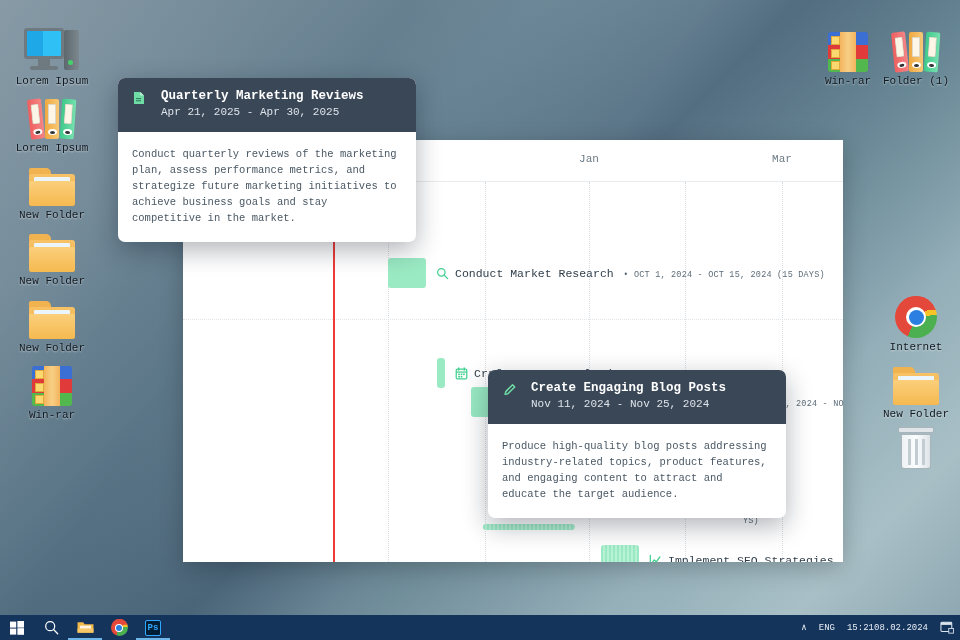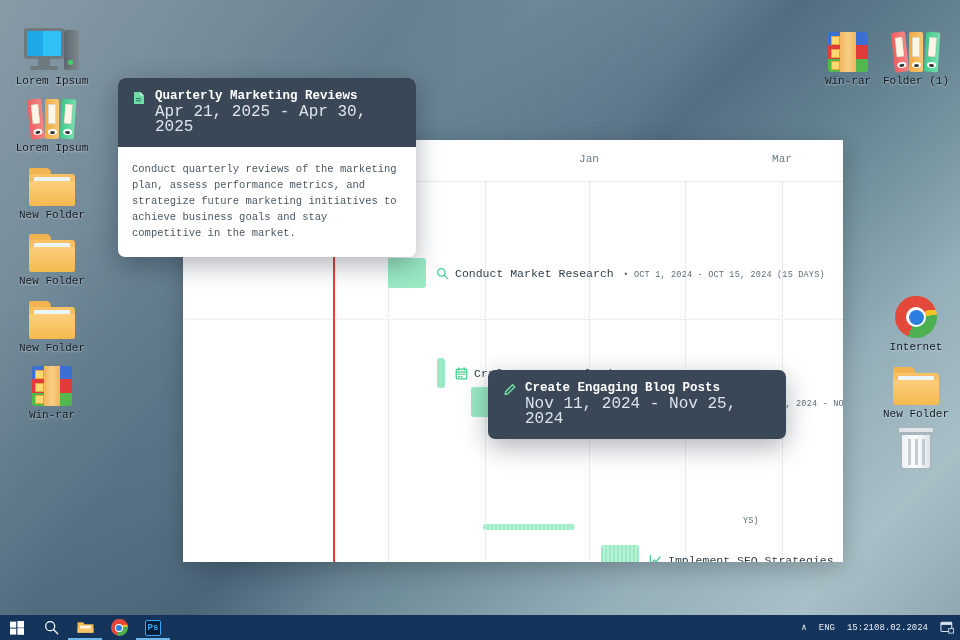--- a/index.html
+++ b/index.html
@@ -144,24 +144,24 @@
   .tk-ico { width: 16px; margin: 0 5px 0 8px; flex: none; display:flex; align-items:center; justify-content:center; }
   .tk-text { white-space: nowrap; }
   .tk-name { font-size: 11.5px; color: #2f3e4a; line-height: 13px; }
   .tk-dates { font-size: 8.5px; color: #5e6d79; letter-spacing: .2px; line-height: 11px; }
 
   
   .tooltip {
     position: absolute; z-index: 40; width: 298px; border-radius: 7px; overflow: hidden;
     box-shadow: 0 8px 26px rgba(10,20,35,.32); background: #fff;
   }
-  .tt-head { background: #3a4757; padding: 11px 14px 12px 14px; display: flex; gap: 9px; }
+  .tt-head { background: #3a4757; padding: 11px 14px 12px 14px; display: flex; gap: 15px; }
   .tt-ico { flex: none; width: 14px; display:flex; align-items:flex-start; justify-content:center; padding-top:2px; }
   .tt-title { color: #ffffff; font-size: 12.5px; font-weight: 700; line-height: 15px; }
-  .tt-sub { color: #dde3ea; font-size: 16px; line-height: 15px; margin-top: 1px; }
+  .tt-sub { color: #dde3ea; font-size: 11px; line-height: 15px; margin-top: 1px; }
   .tt-body { padding: 14px 14px 16px 14px; font-size: 10.5px; line-height: 16px; color: #4a5864; }
 
   #tt1 { left: 118px; top: 78px; }
   #tt2 { left: 488px; top: 370px; }
 </style>
 </head>
 <body>
 
 <div id="desktop">
 
@@ -451,20 +451,21 @@
       <span class="tt-ico">
         <svg width="13" height="14" viewBox="0 0 16 16">
             <path d="M11.8 1.6l2.6 2.6-8.4 8.4-3.4.8.8-3.4z" fill="none" stroke="#6fdca6" stroke-width="1.8" stroke-linejoin="round"></path>
           </svg>
       </span>
       <div>
         <div class="tt-title">Create Engaging Blog Posts</div>
         <div class="tt-sub">Nov 11, 2024 - Nov 25, 2024</div>
       </div>
     </div>
+    <div class="tt-body">Produce high-quality blog posts addressing industry-related topics, product features, and engaging content to attract and educate the target audience.</div>
   </div>
 
   <div id="taskbar">
     <div class="tb-btn">
       <svg width="14" height="14" viewBox="0 0 14 14">
           <rect x="0" y="0.6" width="6.2" height="6" fill="#ffffff"></rect>
           <rect x="7.4" y="0" width="6.6" height="6.6" fill="#ffffff"></rect>
           <rect x="0" y="7.6" width="6.2" height="6" fill="#ffffff"></rect>
           <rect x="7.4" y="7.2" width="6.6" height="6.6" fill="#ffffff"></rect>
         </svg>

